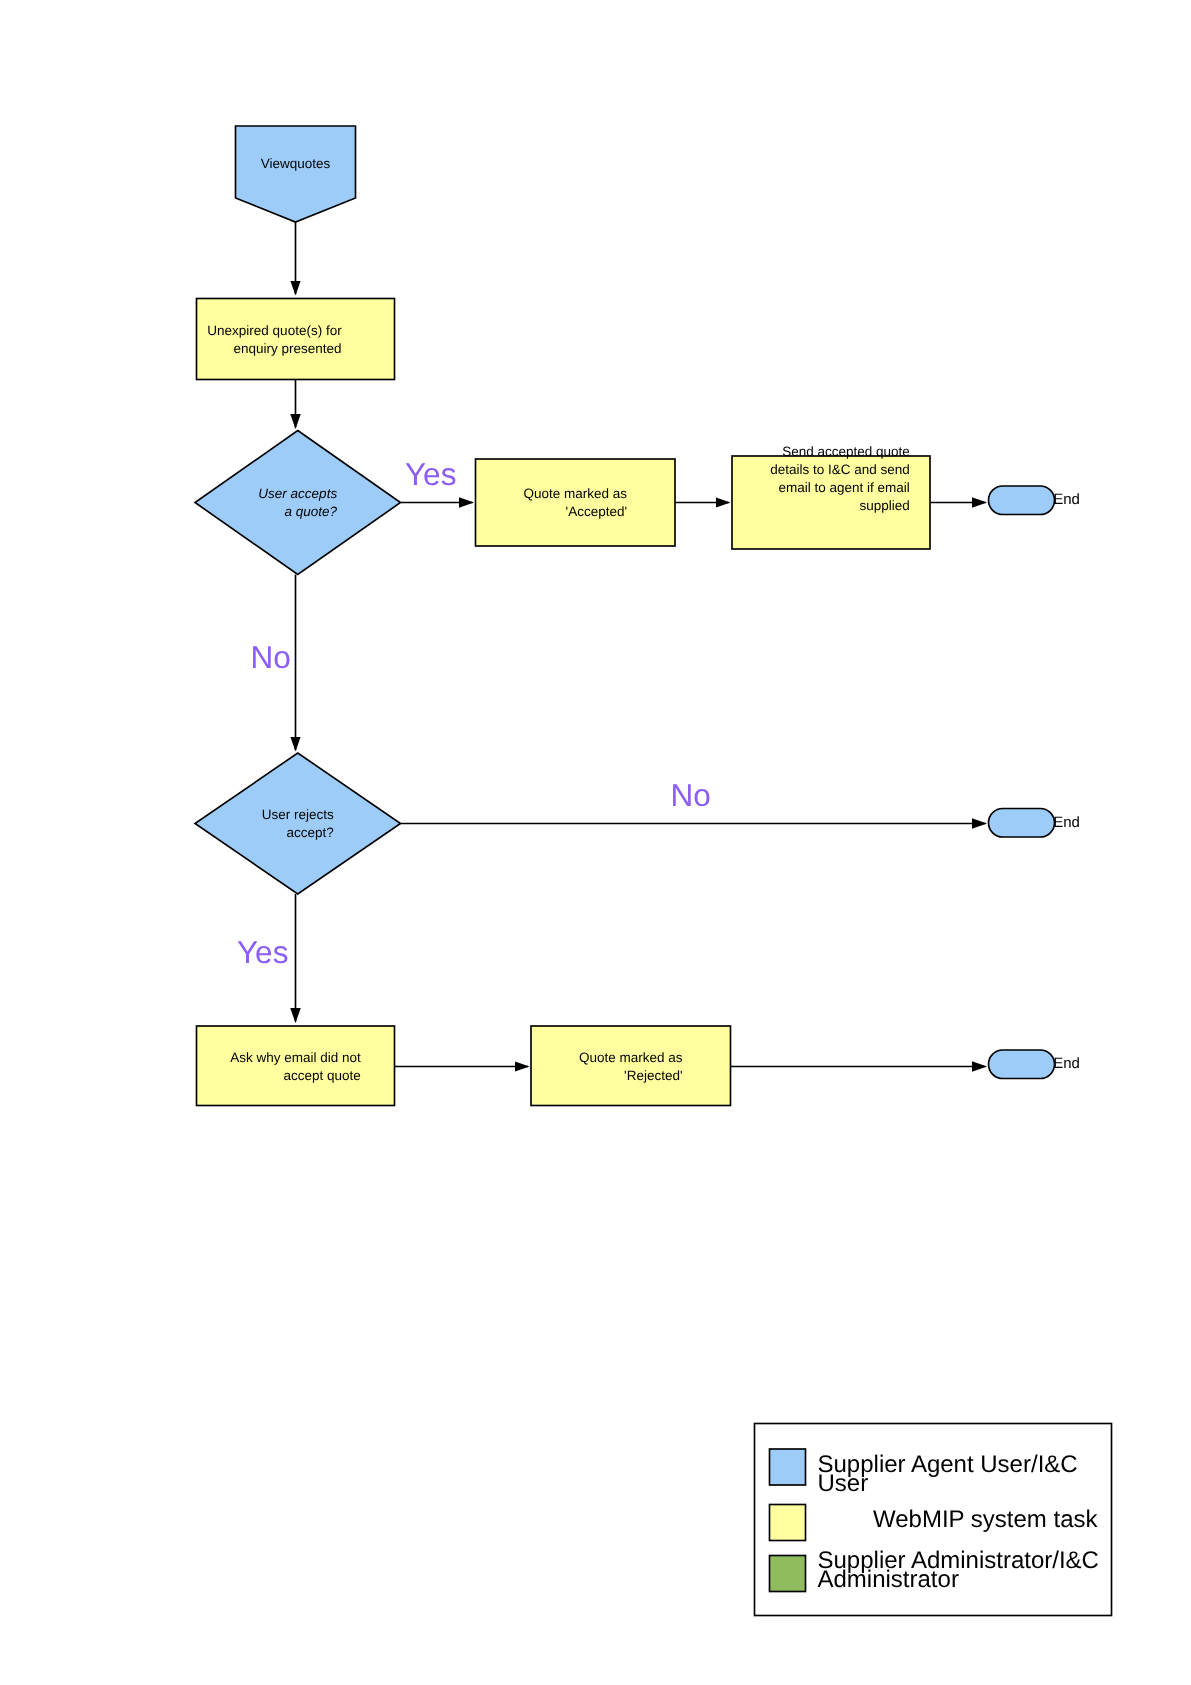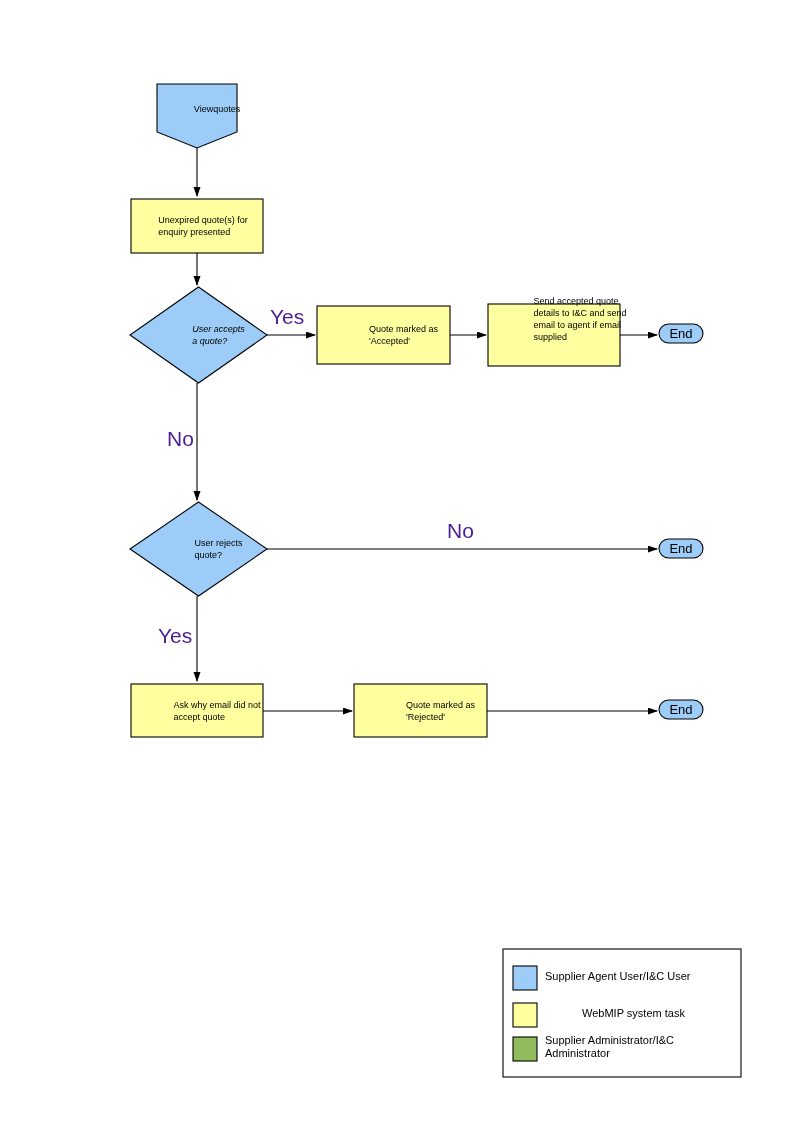--- a/index.html
+++ b/index.html
@@ -19,46 +19,46 @@
     position: absolute;
     left: 0; top: 0;
     width: 794px;
     height: 1123px;
   }
   .node-text {
     position: absolute;
     display: flex;
     align-items: center;
     justify-content: center;
-    text-align: left;
+    text-align: right;
     font-size: 9px;
     line-height: 12px;
     color: #000000;
     pointer-events: none;
     white-space: pre-line;
-    padding-left: 20px;
   }
   .edge-label {
     position: absolute;
     font-size: 21px;
     line-height: 21px;
-    color: #4c1d95;
+    color: #8b5cf6;
     font-family: "Liberation Sans", sans-serif;
   }
   .end-text {
     position: absolute;
     display: flex;
     align-items: center;
     justify-content: center;
-    font-size: 13px;
+    font-size: 10px;
     color: #000000;
+    padding-left: 30px;
   }
   .legend-label {
     position: absolute;
-    font-size: 11px;
+    font-size: 16px;
     line-height: 13px;
     color: #000000;
     white-space: pre-line;
   }
   svg { display: block; }
 </style>
 </head>
 <body>
 
 <svg id="canvas" viewBox="0 0 794 1123" xmlns="http://www.w3.org/2000/svg">
@@ -127,21 +127,21 @@
 'Accepted'</div>
 
 <div class="node-text" style="left:488px; top:288px; width:144px; height:62px;">Send accepted quote
 details to I&amp;C and send
 email to agent if email
 supplied</div>
 
 <div class="end-text" style="left:659px; top:324px; width:44px; height:19px;">End</div>
 
 <div class="node-text" style="left:130px; top:502px; width:137px; height:94px;">User rejects
-quote?</div>
+accept?</div>
 
 <div class="end-text" style="left:659px; top:539px; width:44px; height:19px;">End</div>
 
 <div class="node-text" style="left:131px; top:684px; width:132px; height:53px;">Ask why email did not
 accept quote</div>
 
 <div class="node-text" style="left:354px; top:684px; width:133px; height:53px;">Quote  marked as
 'Rejected'</div>
 
 <div class="end-text" style="left:659px; top:700px; width:44px; height:19px;">End</div>

